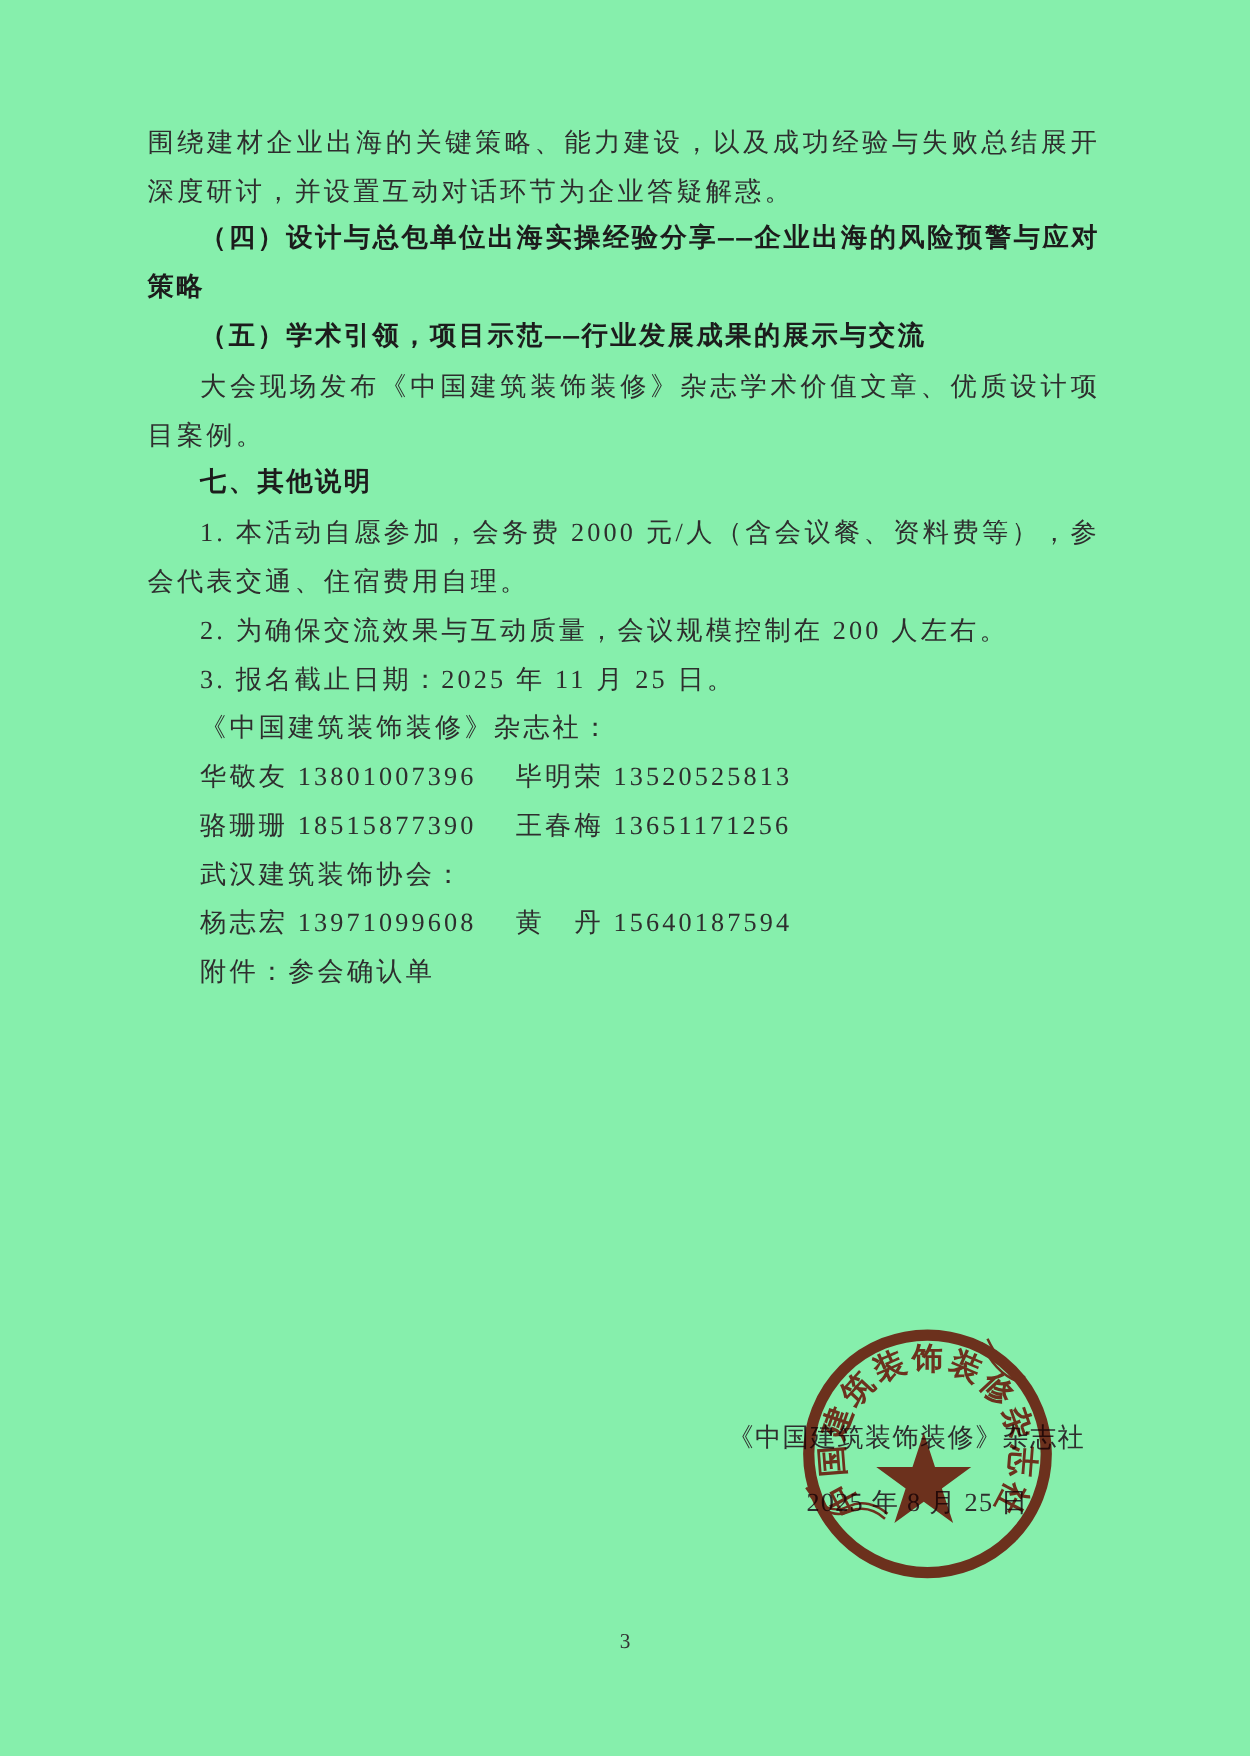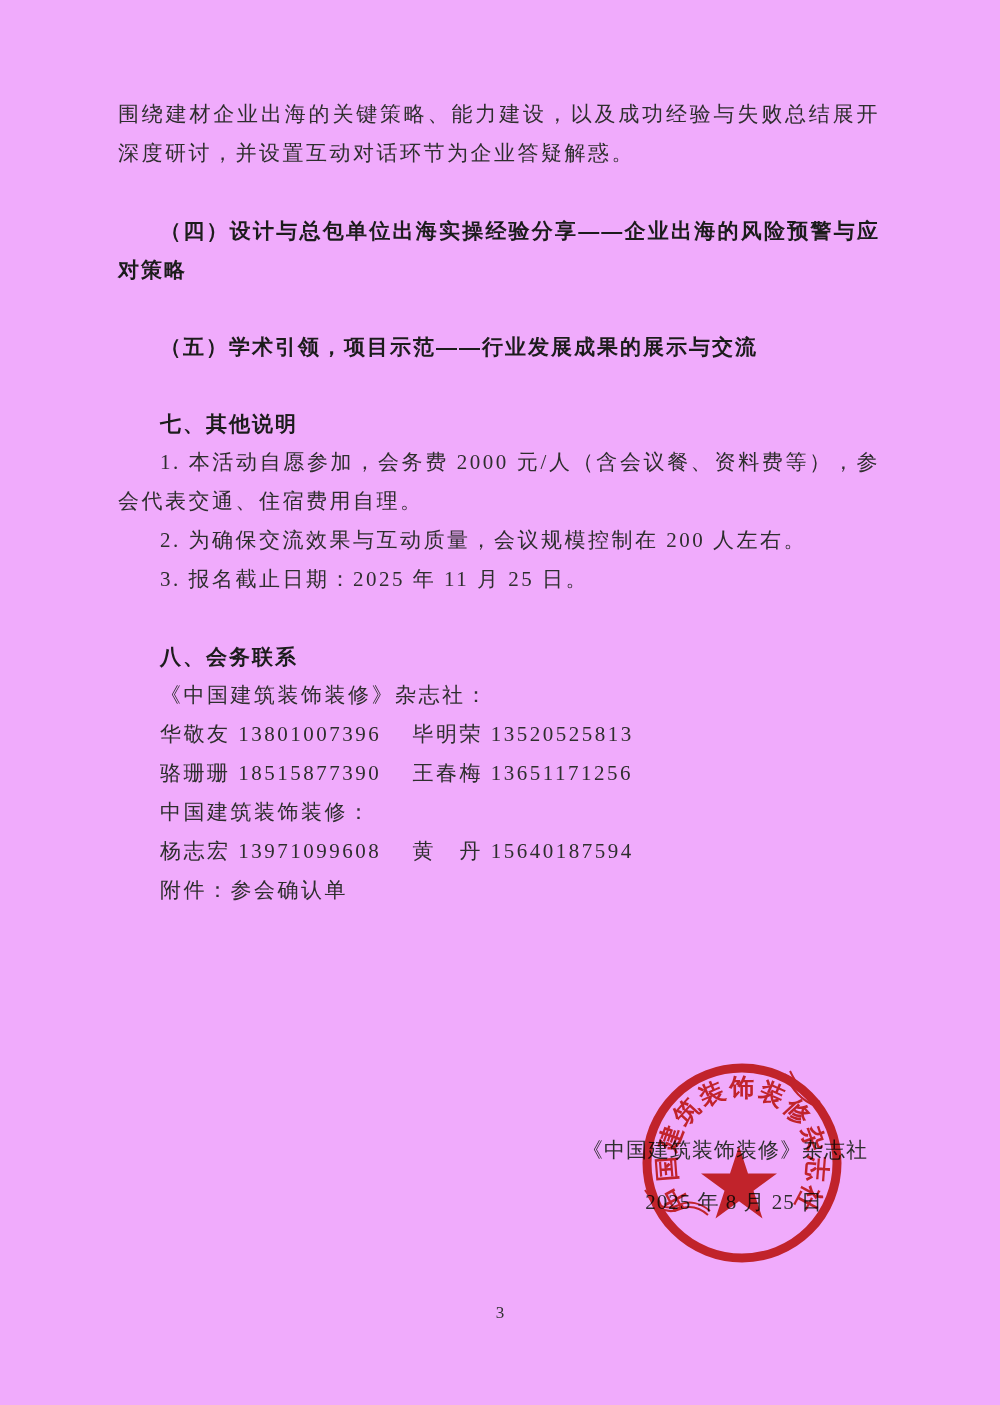--- a/index.html
+++ b/index.html
@@ -3,44 +3,43 @@
 <meta charset="utf-8">
 <style>
   * { margin: 0; padding: 0; box-sizing: border-box; }
   html, body { background: #ffffff; }
   body { font-family: "Liberation Serif", serif; }
 
   .page {
     position: relative;
     width: 1000px;
     height: 1405px;
-    background: #f0abfc;
+    background: #86efac;
     overflow: hidden;
   }
 
   .doc-body {
     position: absolute;
     left: 118px;
     top: 95px;
     width: 762px;
     font-size: 21px;
     line-height: 39px;
     color: #2e2e2e;
     letter-spacing: 2.5px;
     text-align: justify;
     text-justify: inter-character;
   }
   .doc-body p { margin: 0; }
   .doc-body p.indent { text-indent: 2em; }
   .doc-body p.heading {
-    font-family: Liberation Sans, sans-serif;
+    font-family: Liberation Mono, monospace;
     font-weight: bold;
     color: #1c1c1c;
     letter-spacing: 2px;
-    margin-top: 38px;
   }
 
   .signature {
     position: absolute;
     left: 582px;
     top: 1124px;
     width: 304px;
     font-size: 21px;
     line-height: 52px;
     color: #2e2e2e;
@@ -80,29 +79,29 @@
 </style>
 </head>
 <body>
 
 <div class="page">
 
   <div class="doc-body">
       <p class="body">围绕建材企业出海的关键策略、能力建设，以及成功经验与失败总结展开深度研讨，并设置互动对话环节为企业答疑解惑。</p>
       <p class="heading indent">（四）设计与总包单位出海实操经验分享——企业出海的风险预警与应对策略</p>
       <p class="heading indent">（五）学术引领，项目示范——行业发展成果的展示与交流</p>
+      <p class="body indent">大会现场发布《中国建筑装饰装修》杂志学术价值文章、优质设计项目案例。</p>
       <p class="heading indent">七、其他说明</p>
       <p class="body indent">1. 本活动自愿参加，会务费 2000 元/人（含会议餐、资料费等），参会代表交通、住宿费用自理。</p>
       <p class="body indent">2. 为确保交流效果与互动质量，会议规模控制在 200 人左右。</p>
       <p class="body indent">3. 报名截止日期：2025 年 11 月 25 日。</p>
-      <p class="heading indent">八、会务联系</p>
       <p class="body indent">《中国建筑装饰装修》杂志社：</p>
       <p class="body indent">华敬友 13801007396　 毕明荣 13520525813</p>
       <p class="body indent">骆珊珊 18515877390　 王春梅 13651171256</p>
-      <p class="body indent">中国建筑装饰装修：</p>
+      <p class="body indent">武汉建筑装饰协会：</p>
       <p class="body indent">杨志宏 13971099608　 黄　丹 15640187594</p>
       <p class="body indent" style="">附件：参会确认单</p>
     </div>
 
   <div class="signature">
     <div class="org">《中国建筑装饰装修》杂志社</div>
     <div class="date">2025 年 8 月 25 日</div>
   </div>
 
   <div class="seal">

